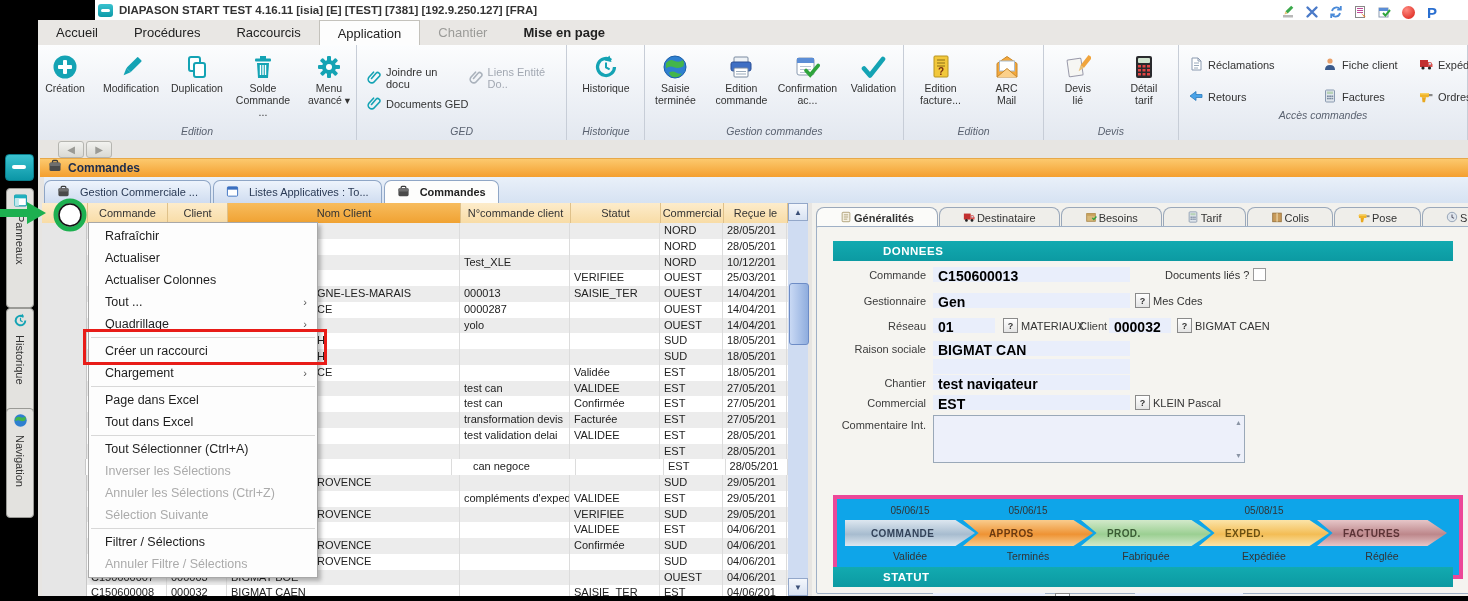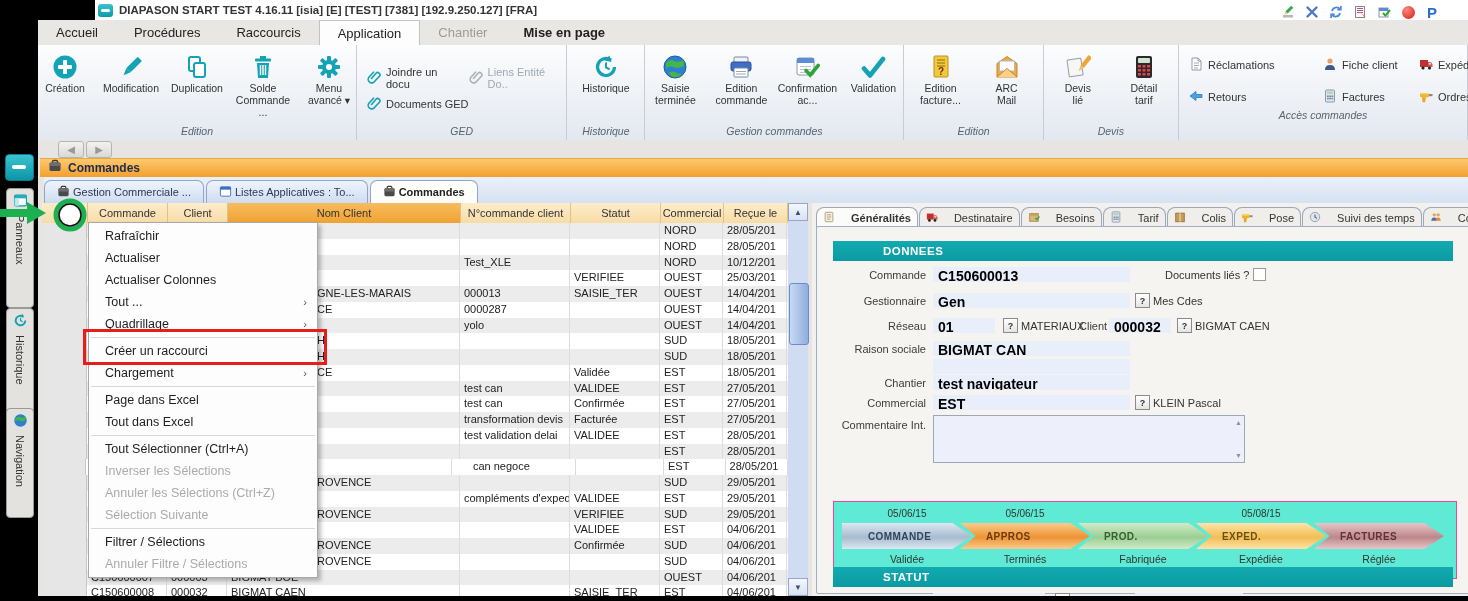--- a/index.html
+++ b/index.html
@@ -30,21 +30,21 @@
   .split-body{flex-direction:column;align-items:flex-start;gap:6px;padding:8px 8px 0 10px;}
   .sbtn{display:flex;align-items:center;gap:5px;font-size:11px;color:#333;}
   .sbtn.disabled{color:#a2a8b2;}
   .grid-body{display:grid;grid-template-columns:130px 92px 96px;grid-auto-rows:24px;align-content:start;padding:8px 0 0 10px;column-gap:4px;row-gap:8px;}
   
   #content-bg{left:38px;top:140px;width:1430px;height:457px;background:#e7e5e2;}
   .navbtn{width:24px;height:15px;border:1px solid #b5b5b0;border-radius:3px;background:linear-gradient(#f2f2ef,#d9d9d4);color:#9a9a95;font-size:10px;display:flex;align-items:center;justify-content:center;}
   #orange-bar{left:40px;top:158px;width:1428px;height:19px;background:linear-gradient(#fcc96e,#f49f2f);display:flex;align-items:center;gap:6px;padding-left:8px;box-sizing:border-box;border-top:1px solid #e7a849;}
   #orange-bar .wt-label{font-size:12px;font-weight:bold;color:#1d2c4c;}
   #doc-tabs{left:44px;top:177px;width:1424px;height:26px;display:flex;align-items:flex-end;gap:2px;background:linear-gradient(#e9f0f9,#d6e2f2);}
-  .dtab{height:22px;display:flex;align-items:center;gap:3px;padding:0 12px;font-size:11px;color:#2a3a55;background:linear-gradient(#eef4fc,#cfdcf0);border:1px solid #8fa6c6;border-bottom:none;border-radius:7px 7px 0 0;}
+  .dtab{height:22px;display:flex;align-items:center;gap:10px;padding:0 12px;font-size:11px;color:#2a3a55;background:linear-gradient(#eef4fc,#cfdcf0);border:1px solid #8fa6c6;border-bottom:none;border-radius:7px 7px 0 0;}
   .dtab.active{background:#fdfdfc;font-weight:bold;color:#222;}
   
   #table{left:42px;top:203px;width:746px;height:394px;background:#fff;}
   #thead{display:flex;height:20px;}
   .th{box-sizing:border-box;border-right:1px solid #dfc18a;background:linear-gradient(#fdeccb,#f8dca6);font-size:11px;color:#333;display:flex;align-items:center;justify-content:center;overflow:hidden;white-space:nowrap;}
   .th.sel{background:linear-gradient(#f7bc5e,#f0a232);}
   .trow{display:flex;height:15.75px;font-size:11px;line-height:15.75px;}
   .trow:nth-child(odd){background:#ececec;}
   .td{box-sizing:border-box;border-right:1px solid #dcdcdc;overflow:hidden;white-space:nowrap;padding-left:4px;}
   .td.selcell{background:#e6e6e6;border-right:1px solid #c8c8c8;}
@@ -64,33 +64,33 @@
   #green-circle{left:52px;top:197px;z-index:60;}
   
   #sidebar{left:0;top:140px;width:38px;height:461px;background:#000;z-index:10;}
   #side-toggle{position:absolute;left:5px;top:14px;width:27px;height:25px;border-radius:4px;background:linear-gradient(#3bc3d1,#0b96a6);border:1px solid #0a7e8c;}
   #side-toggle:after{content:"";position:absolute;left:6px;top:10px;width:14px;height:4px;border-radius:2px;background:#fff;}
   .vtab{position:absolute;left:6px;width:26px;background:#e3e2df;border:1px solid #9a9a96;border-radius:4px;display:flex;flex-direction:column;align-items:center;padding:4px 0;gap:3px;}
   .vtext{writing-mode:vertical-rl;font-size:11px;color:#333;}
   
   #panel{left:812px;top:203px;width:656px;height:393px;background:#f2f1ed;}
   #ptabs{position:absolute;left:4px;top:2px;display:flex;align-items:flex-end;gap:1px;height:23px;}
-  .ptab{height:20px;display:flex;align-items:center;gap:16px;padding:0 6px;font-size:11px;color:#333;background:#efeeea;border:1px solid #9aa8ba;border-bottom:none;border-radius:8px 8px 0 0;white-space:nowrap;}
+  .ptab{height:20px;display:flex;align-items:center;gap:2px;padding:0 23px;font-size:11px;color:#333;background:#efeeea;border:1px solid #9aa8ba;border-bottom:none;border-radius:8px 8px 0 0;white-space:nowrap;}
   .ptab.active{background:#fbfbf9;font-weight:bold;}
   #pcontent{position:absolute;left:4px;top:23px;width:684px;height:368px;background:#f5f4f0;border:1px solid #9fb0c6;border-radius:2px;box-sizing:border-box;}
   .teal-bar{position:absolute;left:16px;width:620px;height:20px;background:linear-gradient(#12aab0,#0c9aa2);color:#fff;font-weight:bold;font-size:11.5px;display:flex;align-items:center;padding-left:50px;box-sizing:border-box;letter-spacing:.5px;}
   .flabel{position:absolute;font-size:11px;color:#3c3c3c;text-align:right;width:95px;}
   .ffield{position:absolute;height:15px;background:#e9eefb;font-size:14px;font-weight:bold;color:#000;padding:1px 0 0 5px;box-sizing:border-box;overflow:hidden;white-space:nowrap;}
   .helpbtn{position:absolute;width:13px;height:13px;background:linear-gradient(#fff,#e4e4e4);border:1px solid #8a8a8a;font-size:9px;font-weight:bold;color:#333;display:flex;align-items:center;justify-content:center;}
   .sidelabel{position:absolute;font-size:11px;color:#333;white-space:nowrap;}
   .checkbox{position:absolute;width:11px;height:11px;background:#fff;border:1px solid #9a9a9a;}
   #comment-box{position:absolute;background:#edf0fa;border:1px solid #9aa8b8;}
   #comment-box .car{position:absolute;right:2px;font-size:7px;color:#8a94a4;}
   
-  #wf-box{position:absolute;left:16px;top:274px;width:622px;height:76px;background:#5eead4;border:1px solid #ec4899;}
+  #wf-box{position:absolute;left:16px;top:268px;width:622px;height:76px;background:#0ea5e9;border:4px solid #ec4899;}
   .wf-step{position:absolute;width:130px;}
   .wf-date{position:absolute;top:6px;width:130px;text-align:center;font-size:10px;color:#333;}
   .wf-arrow{position:absolute;top:21px;height:26px;width:130px;font-size:10px;font-weight:bold;letter-spacing:.4px;display:flex;align-items:center;padding-left:26px;box-sizing:border-box;}
   .wf-status{position:absolute;top:51px;width:130px;text-align:center;font-size:10.5px;color:#333;}
   .chev{clip-path:polygon(0 0,85% 0,100% 50%,85% 100%,0 100%,12% 50%);}
   .chev-first{clip-path:polygon(0 0,85% 0,100% 50%,85% 100%,0 100%);}
   
   #bottom-strip{left:0;top:596px;width:1468px;height:5px;background:#000;z-index:70;}
 </style>
 </head>

